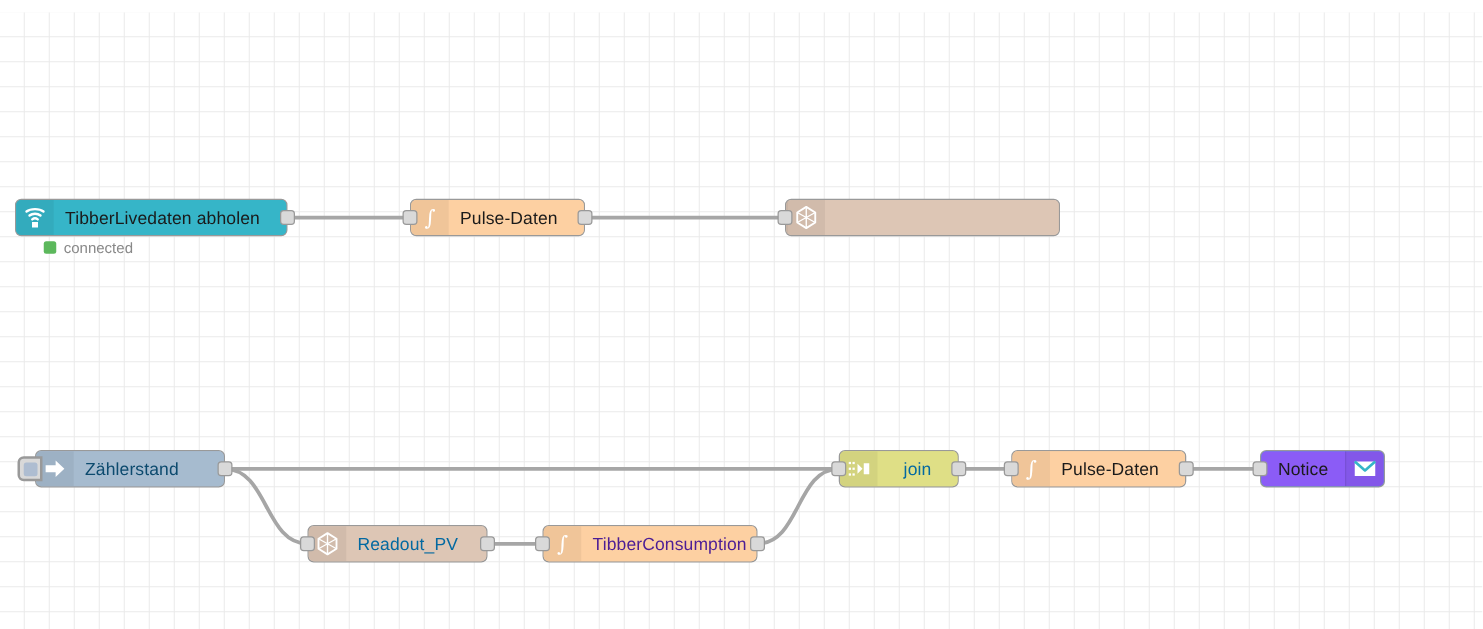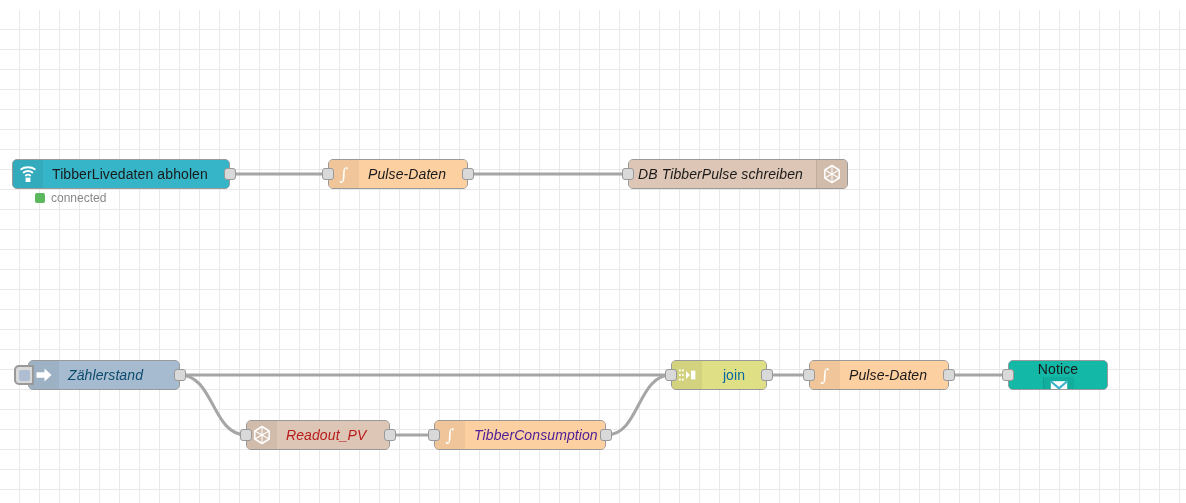--- a/index.html
+++ b/index.html
@@ -53,21 +53,20 @@
     align-items: center;
     justify-content: center;
     background: rgba(0,0,0,0.05);
   }
   .icon-box.right {
     border-left: 1px solid rgba(0,0,0,0.08);
   }
   .node-label {
     flex: 1;
     font-size: 14px;
-    font-style: italic;
     color: #1a1a1a;
     padding: 0 9px;
     white-space: nowrap;
     letter-spacing: 0.1px;
   }
   .node-label.plain { font-style: normal; }
   .node-label.center { text-align: center; }
 
   
   .port {
@@ -168,21 +167,20 @@
               <text x="10" y="16" font-family="DejaVu Serif, serif" font-size="17" font-style="italic" fill="#fff" text-anchor="middle">∫</text>
             </svg>
           </div>
           <div class="node-label" style="color: rgb(26, 26, 26);">Pulse-Daten</div>
         </div>
         <span class="port in"></span>
         <span class="port out"></span>
       </div>
       <div class="node" style="left: 628px; top: 149px; width: 220px; background: rgb(221, 198, 181);">
         <div class="node-body" style="background: rgb(221, 198, 181);">
-          <div class="node-label" style="color: rgb(26, 26, 26);">DB TibberPulse schreiben</div>
           <div class="icon-box right">
             <svg class="gi" width="20" height="20" viewBox="0 0 20 20">
               <path d="M10 1.5 L17.2 6 L17.2 14 L10 18.5 L2.8 14 L2.8 6 Z" fill="none" stroke="#fff" stroke-width="1.5" stroke-linejoin="round"></path>
               <path d="M10 1.5 L10 18.5 M2.8 6 L17.2 14 M17.2 6 L2.8 14" stroke="#fff" stroke-width="1.1" fill="none"></path>
             </svg>
           </div>
         </div>
         <span class="port in"></span>
       </div>
       <div class="node" style="left: 28px; top: 350px; width: 152px; background: rgb(166, 187, 207);">
@@ -200,21 +198,21 @@
         </span>
       </div>
       <div class="node" style="left: 246px; top: 410px; width: 144px; background: rgb(221, 198, 181);">
         <div class="node-body" style="background: rgb(221, 198, 181);">
           <div class="icon-box">
             <svg class="gi" width="20" height="20" viewBox="0 0 20 20">
               <path d="M10 1.5 L17.2 6 L17.2 14 L10 18.5 L2.8 14 L2.8 6 Z" fill="none" stroke="#fff" stroke-width="1.5" stroke-linejoin="round"></path>
               <path d="M10 1.5 L10 18.5 M2.8 6 L17.2 14 M17.2 6 L2.8 14" stroke="#fff" stroke-width="1.1" fill="none"></path>
             </svg>
           </div>
-          <div class="node-label" style="color: #b91c1c;">Readout_PV</div>
+          <div class="node-label" style="color: #0369a1;">Readout_PV</div>
         </div>
         <span class="port in"></span>
         <span class="port out"></span>
       </div>
       <div class="node" style="left: 434px; top: 410px; width: 172px; background: rgb(253, 208, 162);">
         <div class="node-body" style="background: rgb(253, 208, 162);">
           <div class="icon-box">
             <svg class="gi" width="20" height="20" viewBox="0 0 20 20">
               <text x="10" y="16" font-family="DejaVu Serif, serif" font-size="17" font-style="italic" fill="#fff" text-anchor="middle">∫</text>
             </svg>
@@ -249,21 +247,21 @@
             <svg class="gi" width="20" height="20" viewBox="0 0 20 20">
               <text x="10" y="16" font-family="DejaVu Serif, serif" font-size="17" font-style="italic" fill="#fff" text-anchor="middle">∫</text>
             </svg>
           </div>
           <div class="node-label" style="color: rgb(26, 26, 26);">Pulse-Daten</div>
         </div>
         <span class="port in"></span>
         <span class="port out"></span>
       </div>
       <div class="node" style="left: 1008px; top: 350px; width: 100px; background: rgb(54, 181, 200);">
-        <div class="node-body" style="background: #14b8a6; flex-direction: column;">
+        <div class="node-body" style="background: #8b5cf6;">
           <div class="node-label plain center" style="color: rgb(26, 26, 26);">Notice</div>
           <div class="icon-box right">
             <svg class="gi" width="20" height="20" viewBox="0 0 20 20">
               <rect x="1.8" y="4.2" width="16.4" height="11.6" fill="#fff"></rect>
               <path d="M1.8 4.2 L10 11.4 L18.2 4.2" fill="none" stroke="#36b5c8" stroke-width="2.1" stroke-linejoin="round"></path>
             </svg>
           </div>
         </div>
         <span class="port in"></span>
       </div>

